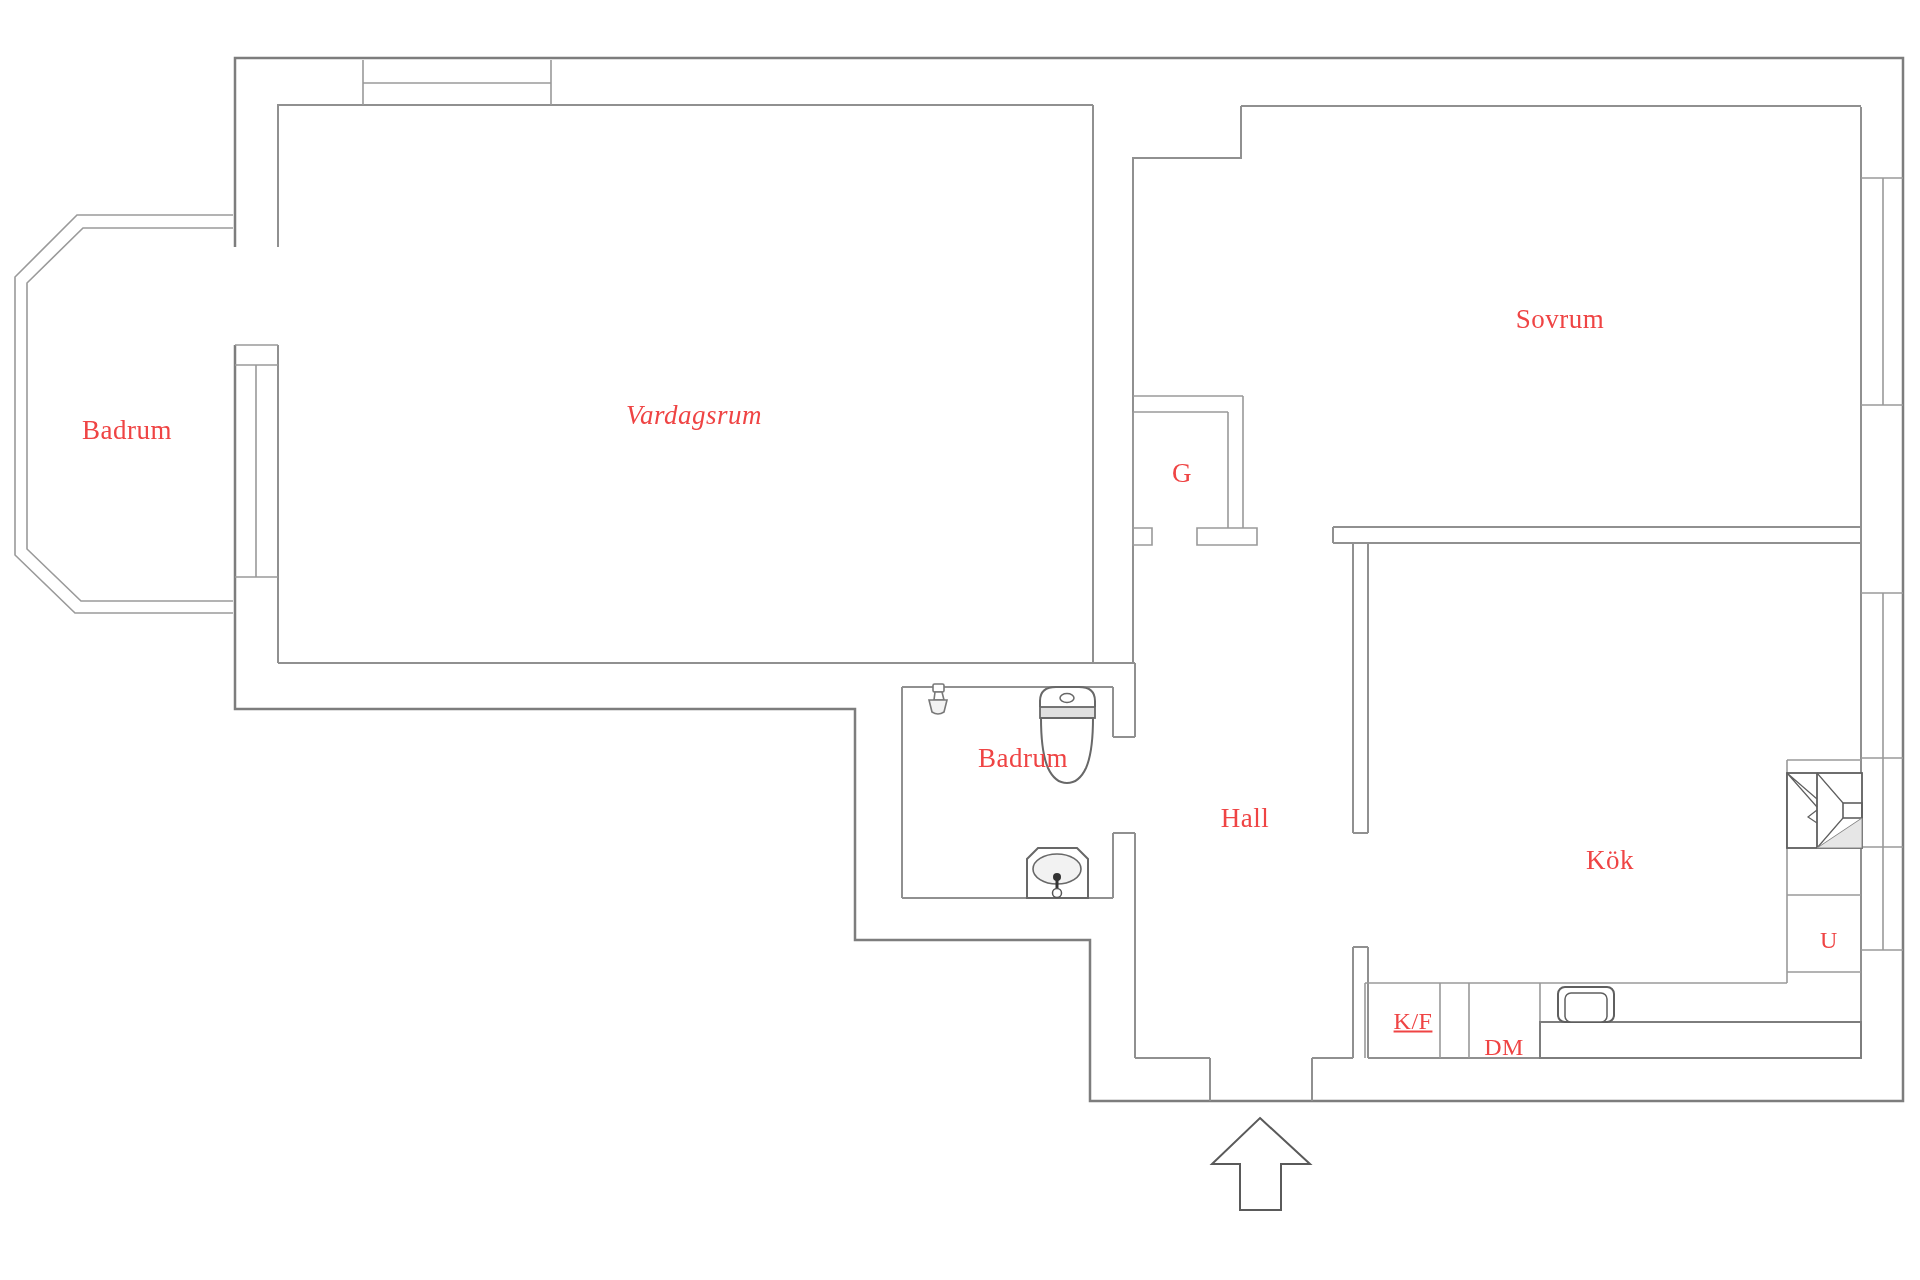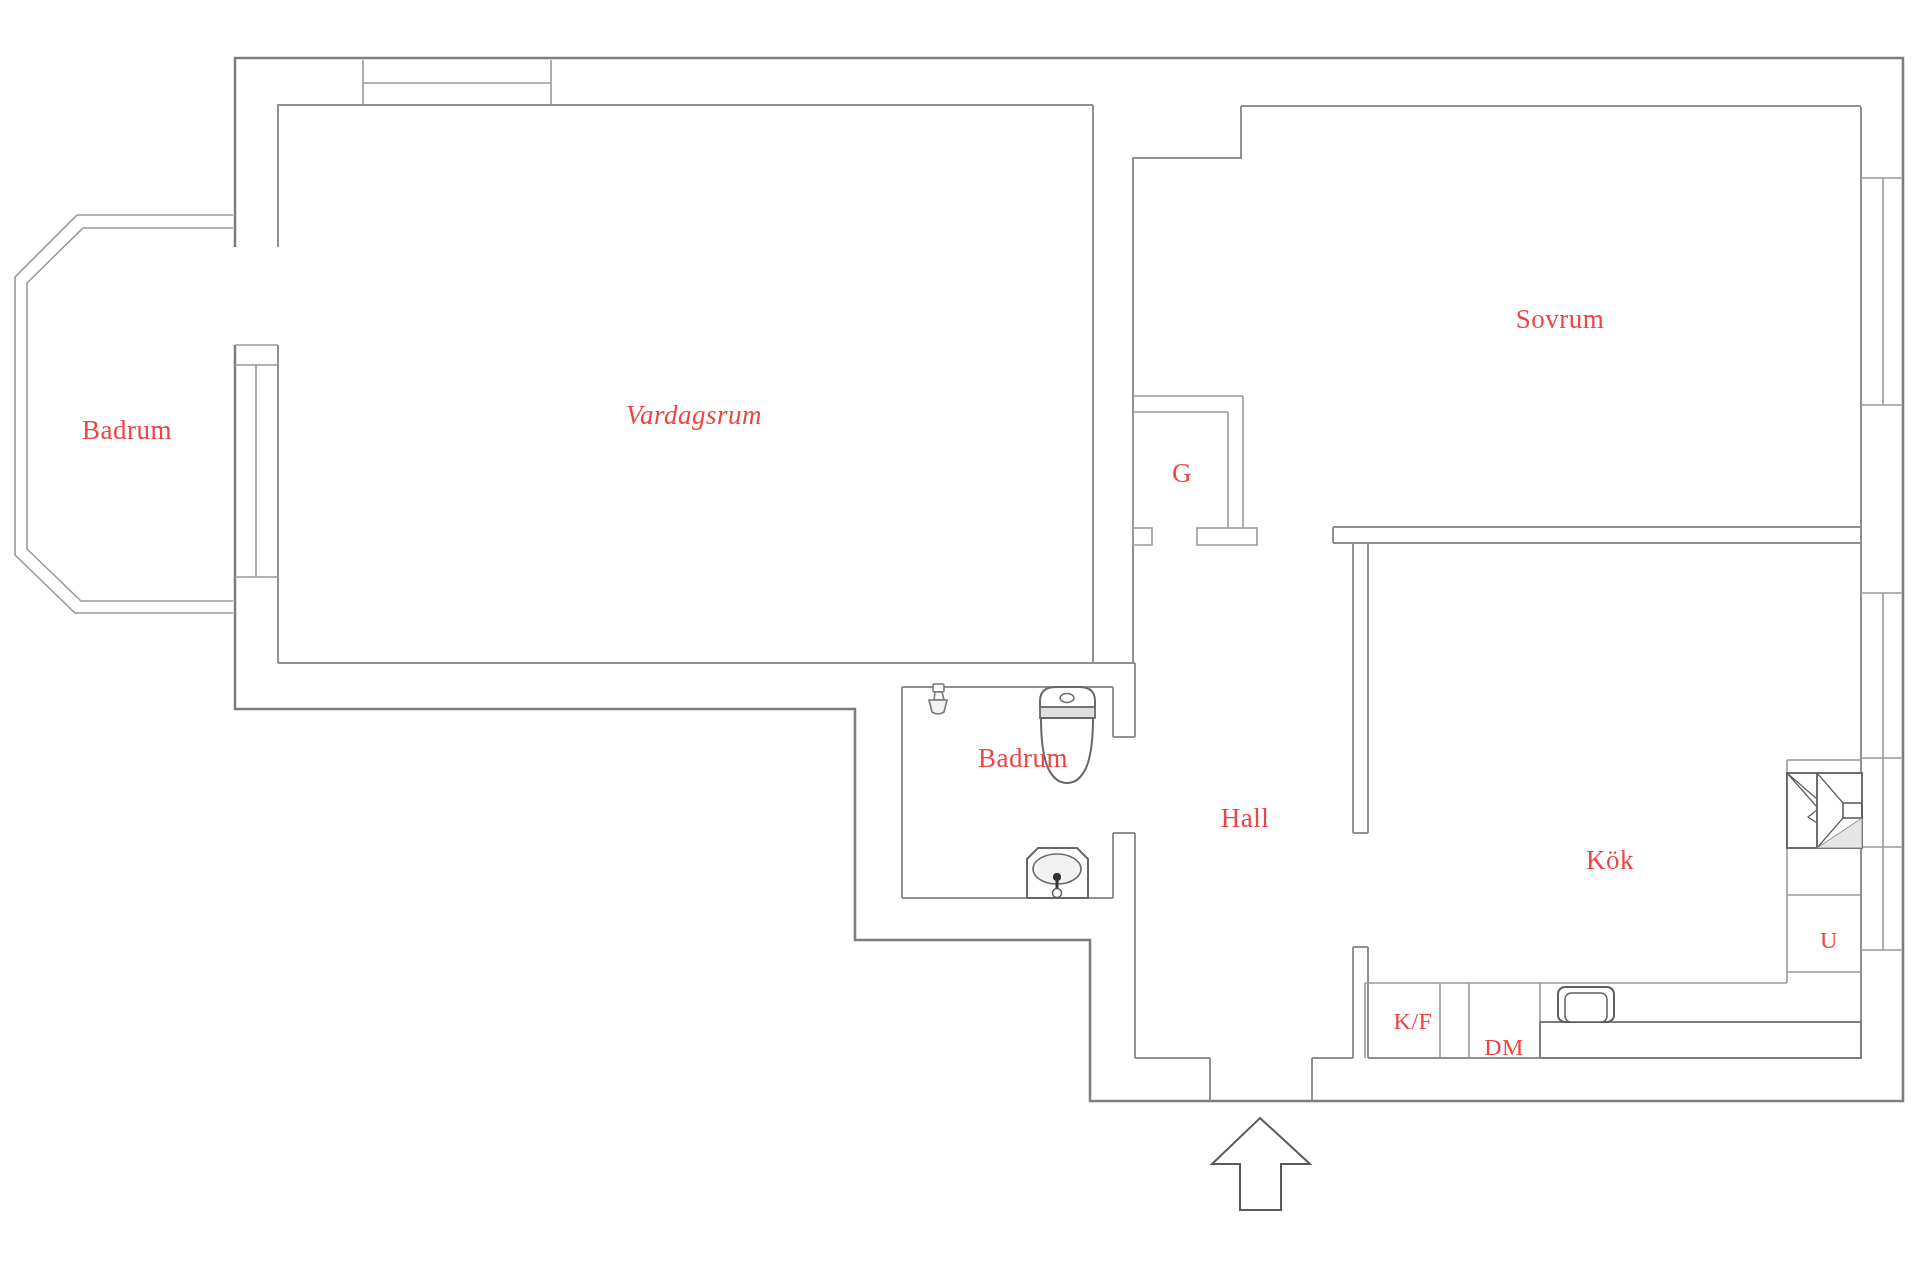--- a/index.html
+++ b/index.html
@@ -22,21 +22,21 @@
   }
   .room-label.small{font-size:24px;}
   
   .lbl-balkong   {left:127px; top:430px;}
   .lbl-vardagsrum{left:694px; top:415px;font-style:italic;}
   .lbl-sovrum    {left:1560px;top:319px;}
   .lbl-g         {left:1182px;top:473px;}
   .lbl-badrum    {left:1023px;top:758px;}
   .lbl-hall      {left:1245px;top:802px;margin-top:16px;}
   .lbl-kok       {left:1610px;top:828px;margin-top:32px;}
-  .lbl-kf        {left:1413px;top:1021px;}
+  .lbl-kf        {left:1413px;top:1021px;text-decoration:underline;}
   .lbl-dm        {left:1504px;top:1047px;}
   .lbl-u         {left:1829px;top:940px;}
 </style>
 </head>
 <body>
 
 <div class="plan">
 
   <svg width="1920" height="1280" viewBox="0 0 1920 1280">
 

